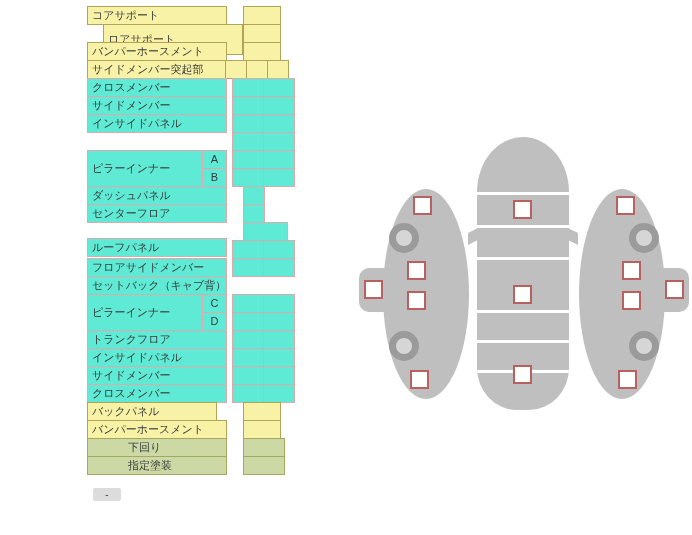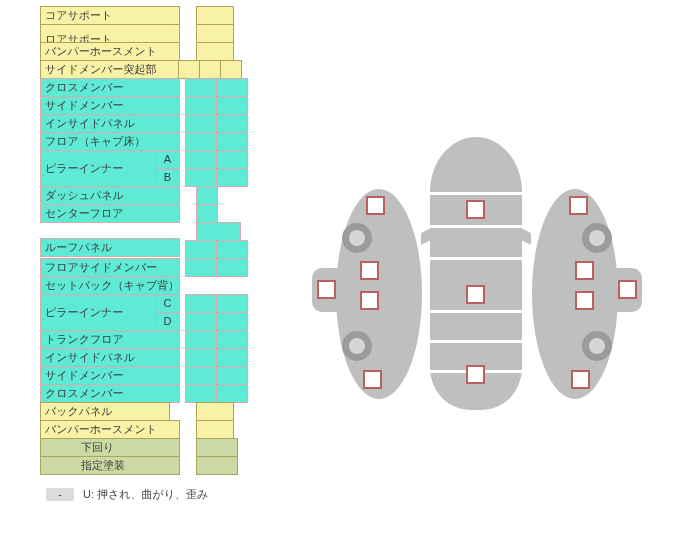--- a/index.html
+++ b/index.html
@@ -4,21 +4,21 @@
 <style>
   * { box-sizing: border-box; margin: 0; padding: 0; }
   html,body { width: 692px; height: 535px; }
   body {
     position: relative;
     background: #ffffff;
     font-family: "Liberation Sans", "DejaVu Sans", sans-serif;
     color: #3a3a3a;
     overflow: hidden;
   }
-  .stage { position: absolute; inset: 0; }
+  .stage { position: absolute; inset: 0; margin-left: 47px; }
 
   
   .parts-table { position: absolute; left: 40px; top: 6px; width: 246px; height: 471px; }
   .box {
     position: absolute;
     border: 1px solid;
     font-size: 11px;
     line-height: 1;
   }
   .row-label {
@@ -94,38 +94,37 @@
   .legend-text { width: 330px; line-height: 14px; }
 </style>
 </head>
 <body>
 
 <div class="stage">
 
   <div class="parts-table">
       <div class="box row-label yellow" style="left: 0px; top: 0px; width: 140px; height: 19px;">コアサポート</div>
       <div class="box cell yellow" style="left: 156px; top: 0px; width: 38px; height: 19px;"></div>
-      <div class="box row-label yellow" style="left: 0px; top: 18px; width: 140px; height: 31px;">ロアサポート</div>
+      <div class="box row-label yellow" style="left: 16px; top: 18px; width: 140px; height: 31px;">ロアサポート</div>
       <div class="box cell yellow" style="left: 156px; top: 18px; width: 38px; height: 19px;"></div>
       <div class="box row-label yellow" style="left: 0px; top: 36px; width: 140px; height: 19px;">バンパーホースメント</div>
       <div class="box cell yellow" style="left: 156px; top: 36px; width: 38px; height: 19px;"></div>
       <div class="box row-label yellow" style="left: 0px; top: 54px; width: 140px; height: 19px;">サイドメンバー突起部</div>
       <div class="box cell yellow" style="left: 138px; top: 54px; width: 22px; height: 19px;"></div>
       <div class="box cell yellow" style="left: 159px; top: 54px; width: 22px; height: 19px;"></div>
       <div class="box cell yellow" style="left: 180px; top: 54px; width: 22px; height: 19px;"></div>
       <div class="box row-label pink" style="left: 0px; top: 72px; width: 140px; height: 19px;">クロスメンバー</div>
       <div class="box cell pink" style="left: 145px; top: 72px; width: 32px; height: 19px;"></div>
       <div class="box cell pink" style="left: 176px; top: 72px; width: 32px; height: 19px;"></div>
       <div class="box row-label pink" style="left: 0px; top: 90px; width: 140px; height: 19px;">サイドメンバー</div>
       <div class="box cell pink" style="left: 145px; top: 90px; width: 32px; height: 19px;"></div>
       <div class="box cell pink" style="left: 176px; top: 90px; width: 32px; height: 19px;"></div>
       <div class="box row-label pink" style="left: 0px; top: 108px; width: 140px; height: 19px;">インサイドパネル</div>
       <div class="box cell pink" style="left: 145px; top: 108px; width: 32px; height: 19px;"></div>
       <div class="box cell pink" style="left: 176px; top: 108px; width: 32px; height: 19px;"></div>
-      <div class="box row-label pink" style="left: 0px; top: 126px; width: 140px; height: 19px;">フロア（キャブ床）</div>
       <div class="box cell pink" style="left: 145px; top: 126px; width: 32px; height: 19px;"></div>
       <div class="box cell pink" style="left: 176px; top: 126px; width: 32px; height: 19px;"></div>
       <div class="box row-label pink" style="left: 0px; top: 144px; width: 116px; height: 37px;">ピラーインナー</div>
       <div class="box sub-label pink" style="left: 115px; top: 144px; width: 25px; height: 19px;">A</div>
       <div class="box cell pink" style="left: 145px; top: 144px; width: 32px; height: 19px;"></div>
       <div class="box cell pink" style="left: 176px; top: 144px; width: 32px; height: 19px;"></div>
       <div class="box sub-label pink" style="left: 115px; top: 162px; width: 25px; height: 19px;">B</div>
       <div class="box cell pink" style="left: 145px; top: 162px; width: 32px; height: 19px;"></div>
       <div class="box cell pink" style="left: 176px; top: 162px; width: 32px; height: 19px;"></div>
       <div class="box row-label pink" style="left: 0px; top: 180px; width: 140px; height: 19px;">ダッシュパネル</div>
@@ -203,17 +202,16 @@
       <div class="sq" style="left: 569px; top: 196px;"></div>
       <div class="sq" style="left: 575px; top: 261px;"></div>
       <div class="sq" style="left: 618px; top: 280px;"></div>
       <div class="sq" style="left: 575px; top: 291px;"></div>
       <div class="sq" style="left: 571px; top: 370px;"></div>
     </div>
 
   <div class="legend">
     <div class="legend-row">
       <span class="chip">-</span>
-      <span class="legend-text">U: 押され、曲がり、歪み</span>
     </div>
   </div>
 
 </div>
 
 </body></html>

